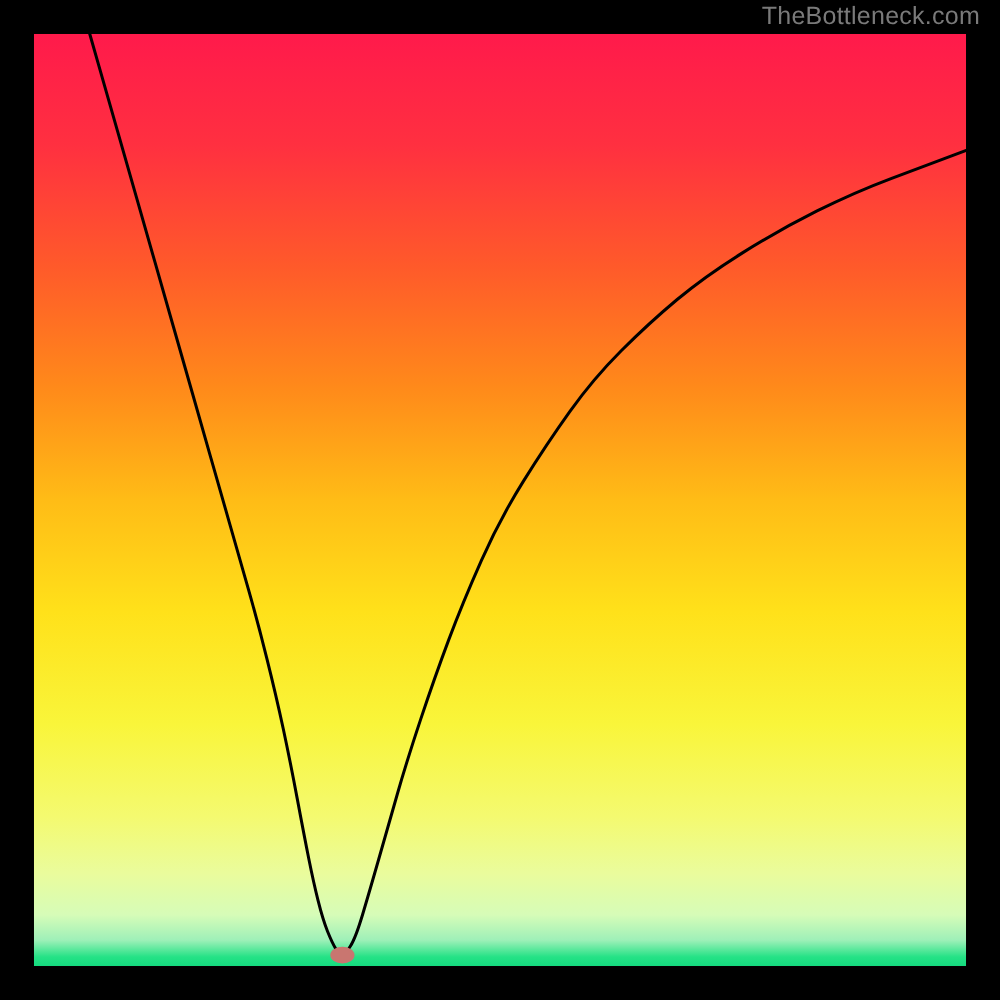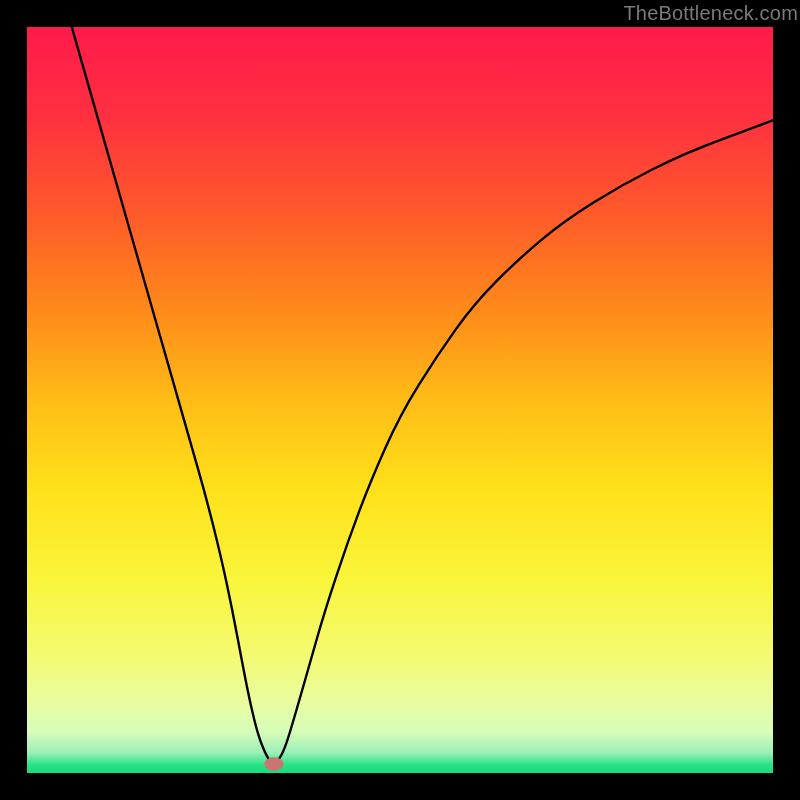--- a/index.html
+++ b/index.html
@@ -22,21 +22,21 @@
     position: absolute;
     left: 27px;
     top: 27px;
     width: 746px;
     height: 746px;
     overflow: hidden;
   }
   .watermark {
     position: absolute;
     top: 2px;
-    right: 2px;
+    right: 16px;
     font-family: Arial, Helvetica, sans-serif;
     font-size: 20px;
     font-weight: 500;
     color: #7a7a7a;
     letter-spacing: 0.2px;
   }
   svg {
     display: block;
   }
 </style>

